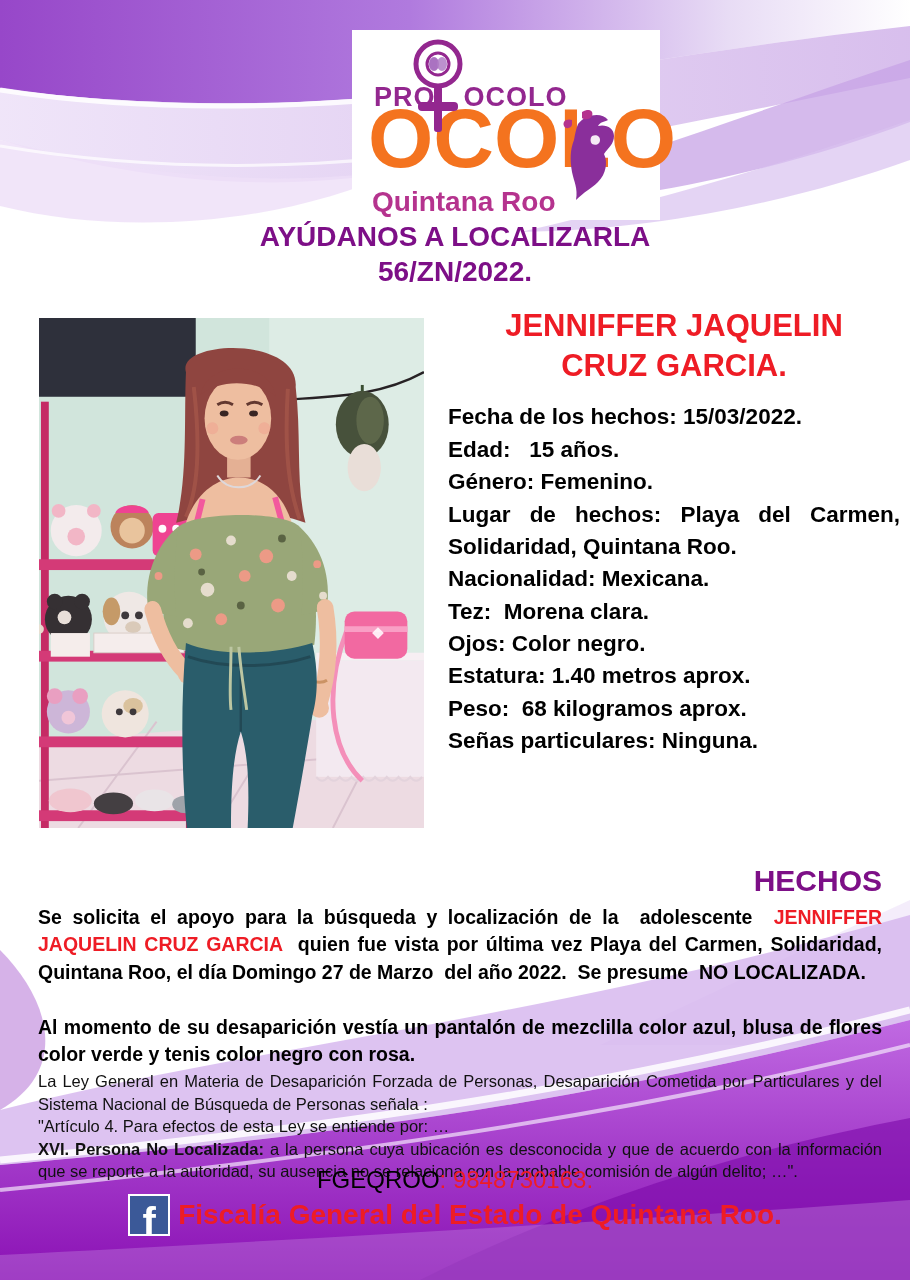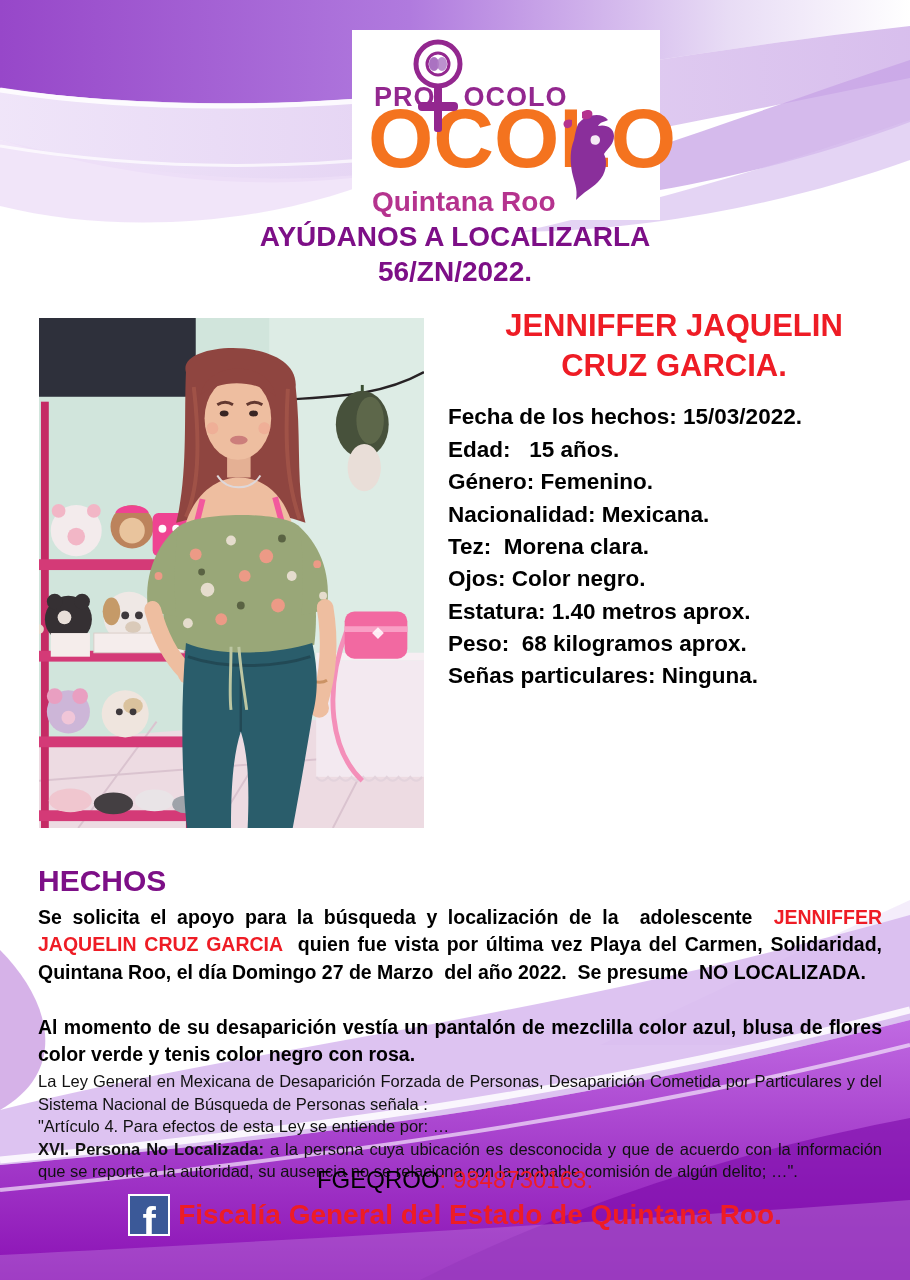--- a/index.html
+++ b/index.html
@@ -26,21 +26,21 @@
   .photo{position:absolute;left:35px;top:314px;width:393px;height:518px;z-index:2;
     border:4px solid #fff;box-sizing:border-box;}
   .photo svg{display:block;width:100%;height:100%;}
   
   .info{position:absolute;left:448px;top:306px;width:452px;z-index:2;}
   .name{text-align:center;color:#EE1C25;font-size:31px;font-weight:800;line-height:1.28;}
   .details{list-style:none;margin:16px 0 0 0;padding:0;font-size:22.5px;font-weight:700;
     color:#000;line-height:1.44;text-align:justify;}
   
   .hechos{position:absolute;left:38px;top:864px;width:844px;z-index:2;color:#000;}
-  .hechos h2{margin:0;text-align:left;color:#7d0f87;font-size:30px;font-weight:800;}
+  .hechos h2{margin:0;text-align:right;color:#7d0f87;font-size:30px;font-weight:800;}
   .p1,.p2{margin:6px 0 0 0;font-size:19.5px;font-weight:700;text-align:justify;line-height:1.4;}
   .p2{margin-top:28px;}
   .red-inline{color:#EE1C25;}
   .legal{margin-top:2px;font-size:16.5px;font-weight:400;line-height:1.36;text-align:justify;color:#111;}
   .legal p{margin:0;}
   
   .contact{position:absolute;top:1166px;left:0;width:100%;text-align:center;z-index:3;
     font-size:24px;font-weight:400;color:#000;}
   .contact .phone,.contact .sep{color:#EE1C25;}
   .fiscalia{position:absolute;top:1194px;left:0;width:100%;display:flex;justify-content:center;
@@ -243,35 +243,36 @@
 
   <div class="info">
     <div class="name">
       <div>JENNIFFER JAQUELIN</div>
       <div>CRUZ GARCIA.</div>
     </div>
     <ul class="details">
       <li>Fecha de los hechos: 15/03/2022.</li>
       <li>Edad:&nbsp;&nbsp; 15 años.</li>
       <li>Género: Femenino.</li>
+      <li>Lugar de hechos: Playa del Carmen, Solidaridad, Quintana Roo.</li>
       <li>Nacionalidad: Mexicana.</li>
       <li>Tez:&nbsp; Morena clara.</li>
       <li>Ojos: Color negro.</li>
       <li>Estatura: 1.40 metros aprox.</li>
       <li>Peso:&nbsp; 68 kilogramos aprox.</li>
       <li>Señas particulares: Ninguna.</li>
     </ul>
   </div>
 
   <div class="hechos">
     <h2>HECHOS</h2>
     <p class="p1"><span>Se solicita el apoyo para la búsqueda y localización de la &nbsp;adolescente &nbsp;</span><span class="red-inline">JENNIFFER JAQUELIN CRUZ GARCIA</span><span> &nbsp;quien fue vista por última vez Playa del Carmen, Solidaridad, Quintana Roo, el día Domingo 27 de Marzo &nbsp;del año 2022. &nbsp;Se presume &nbsp;NO LOCALIZADA.</span></p>
     <p class="p2">Al momento de su desaparición vestía un pantalón de mezclilla color azul, blusa de flores color verde y tenis color negro con rosa.</p>
     <div class="legal">
-      <p>La Ley General en Mexicana de Desaparición Forzada de Personas, Desaparición Cometida por Particulares y del Sistema Nacional de Búsqueda de Personas señala :</p>
+      <p>La Ley General en Materia de Desaparición Forzada de Personas, Desaparición Cometida por Particulares y del Sistema Nacional de Búsqueda de Personas señala :</p>
       <p>"Artículo 4. Para efectos de esta Ley se entiende por: …</p>
       <p><b>XVI. Persona No Localizada:</b><span> a la persona cuya ubicación es desconocida y que de acuerdo con la información que se reporte a la autoridad, su ausencia no se relaciona con la probable comisión de algún delito; …".</span></p>
     </div>
   </div>
 
   <div class="contact">
     <span>FGEQROO</span><span class="sep">: </span><span class="phone">9848730163.</span>
   </div>
   <div class="fiscalia">
     <div class="fb-icon">

